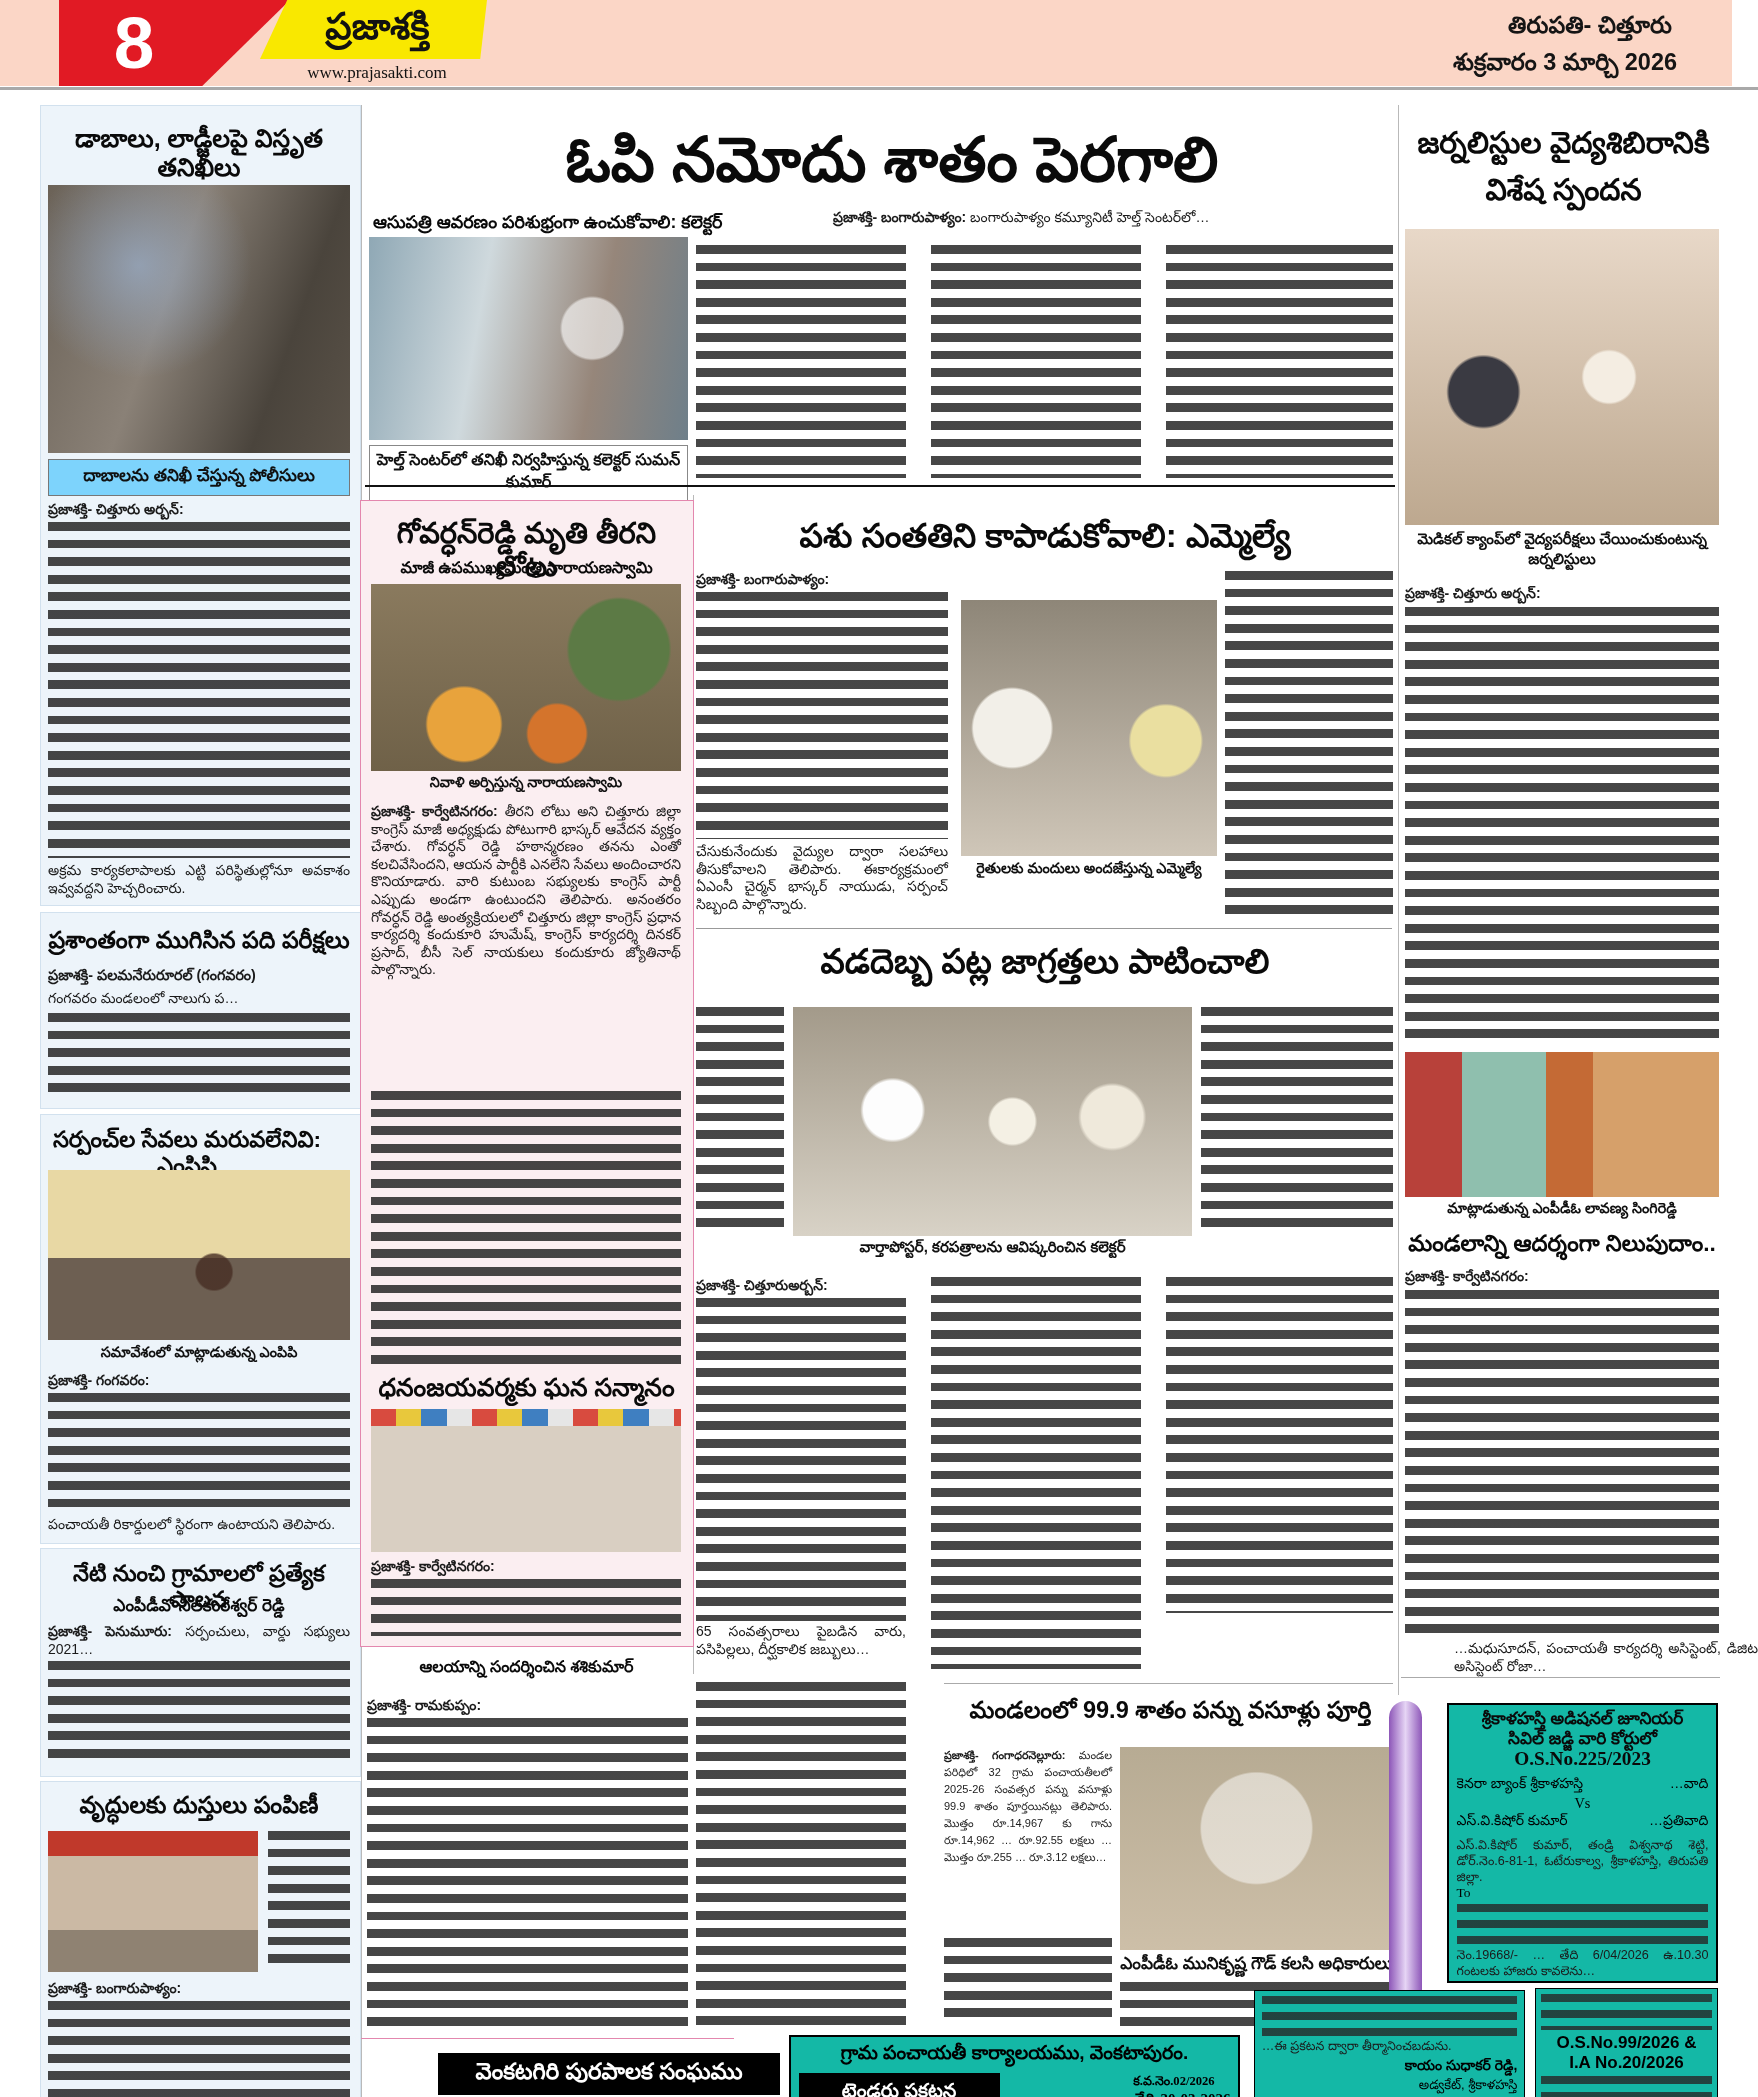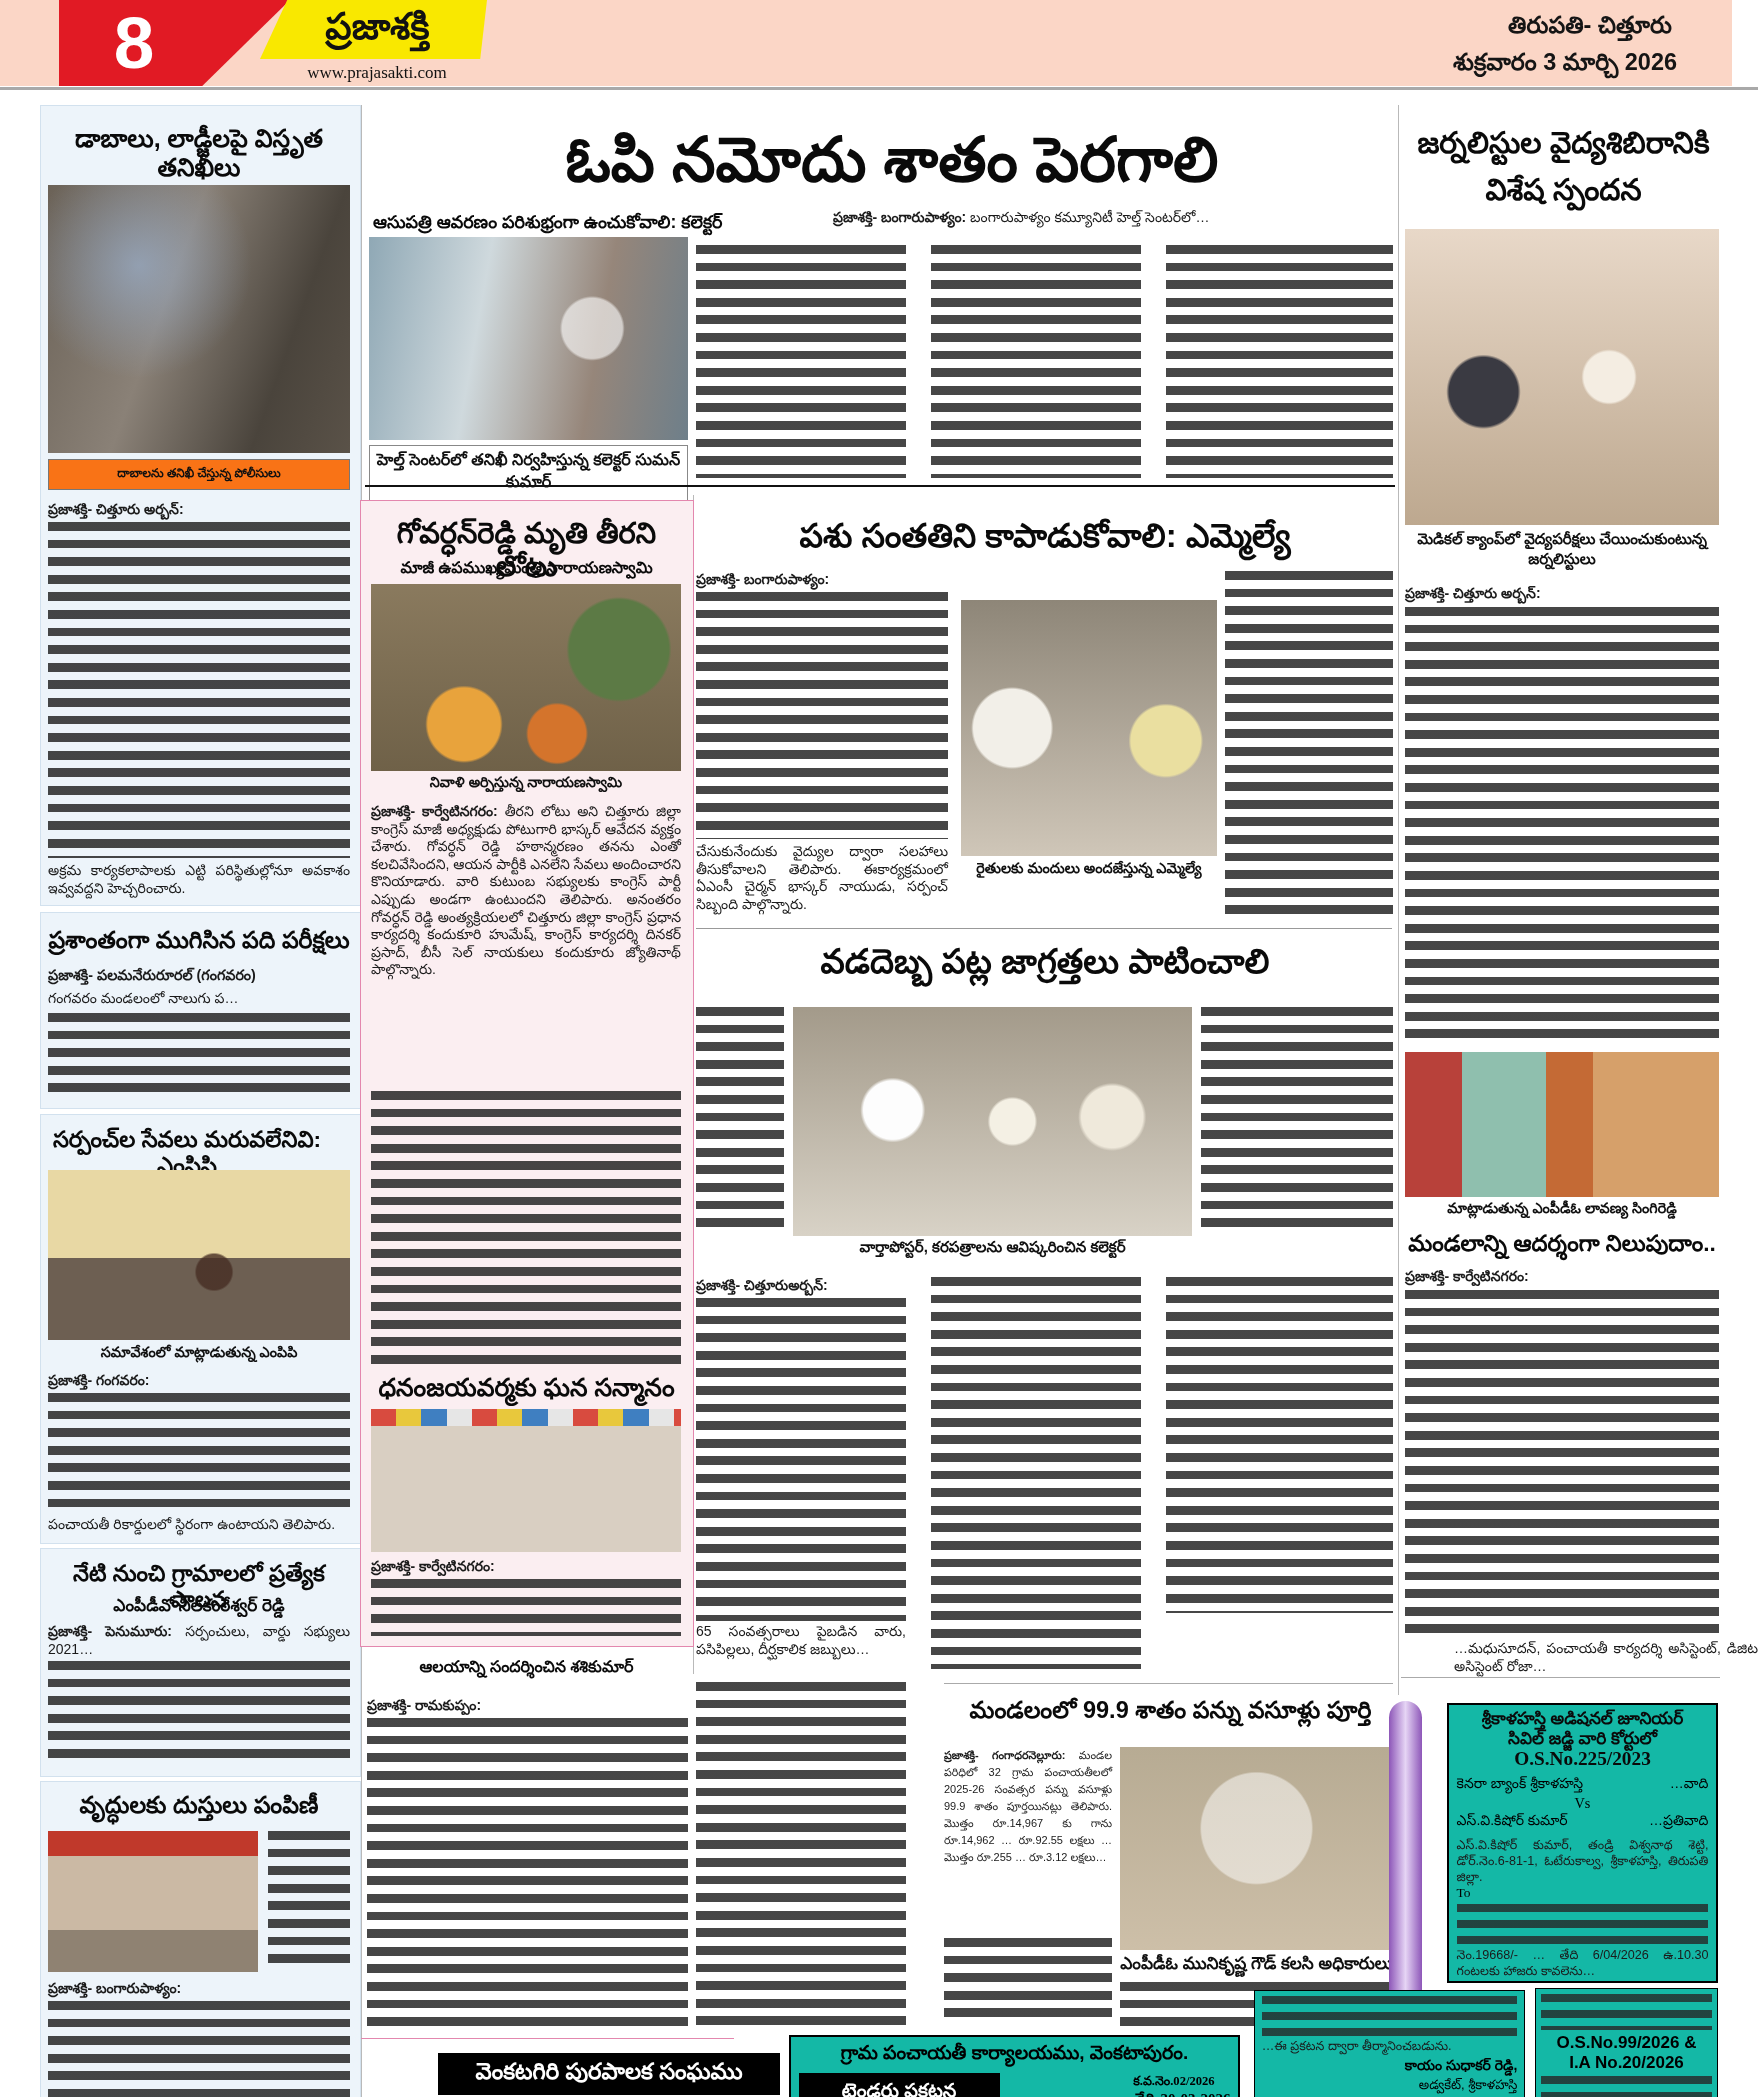--- a/index.html
+++ b/index.html
@@ -38,21 +38,21 @@
   <div class="a" style="left:1435px;top:49px;width:260px;font-size:23.5px;font-weight:700;color:#151515;text-align:center;">శుక్రవారం 3 మార్చి 2026</div>
   <div class="a hr" style="left:0;top:87px;width:1759px;height:3.4px;background:#a9a9a9;"></div>
 
   <div class="a vr" style="left:361px;top:105px;height:2458px;"></div>
   <div class="a vr" style="left:693px;top:495px;height:1179px;"></div>
   <div class="a vr" style="left:1398px;top:105px;height:1590px;"></div>
 
   <div class="a bluebox" style="left:40px;top:105px;width:319px;height:799px;"></div>
   <div class="a hl" style="left:46px;top:124px;width:306px;font-size:25px;">డాబాలు, లాడ్జీలపై విస్తృత తనిఖీలు</div>
   <div class="a photo" style="left:48px;top:185px;width:302px;height:268px;background-image:radial-gradient(circle at 30% 30%,rgba(160,190,230,.55),rgba(0,0,0,0) 40%),linear-gradient(110deg,#6b6257,#8a8177 40%,#4a443c 75%,#5a5248);"></div>
-  <div class="a cap" style="left:48px;top:459px;width:300px;font-size:12px;background:#f97316;border:0.8px solid #777;padding:5.9px 0;">దాబాలను తనిఖీ చేస్తున్న పోలీసులు</div>
+  <div class="a cap" style="left:48px;top:459px;width:300px;font-size:17px;background:#7dd3fc;border:0.8px solid #777;padding:5.9px 0;">దాబాలను తనిఖీ చేస్తున్న పోలీసులు</div>
   <div class="a b" style="left:48px;top:501px;width:302px;">
     <span class="dl">ప్రజాశక్తి- చిత్తూరు అర్బన్:</span>
   </div>
   <div class="a fill" style="left:48px;top:522px;width:302px;height:336px;"></div>
   <div class="a b" style="left:48px;top:862px;width:302px;">అక్రమ కార్యకలాపాలకు ఎట్టి పరిస్థితుల్లోనూ అవకాశం ఇవ్వవద్దని హెచ్చరించారు.</div>
 
   <div class="a bluebox" style="left:40px;top:912px;width:319px;height:195px;"></div>
   <div class="a hl" style="left:46px;top:927px;width:306px;font-size:23.5px;">ప్రశాంతంగా ముగిసిన పది పరీక్షలు</div>
   <div class="a b dl" style="left:48px;top:967px;width:302px;font-size:14.3px;">ప్రజాశక్తి- పలమనేరురూరల్ (గంగవరం)</div>
   <div class="a b" style="left:48px;top:990px;width:302px;">గంగవరం మండలంలో నాలుగు ప…</div>

